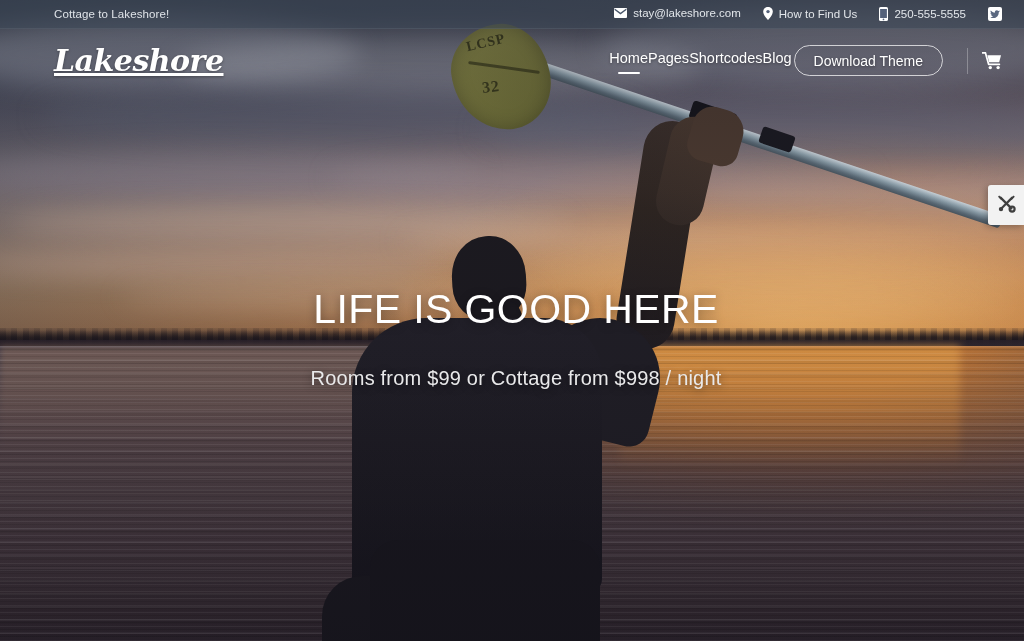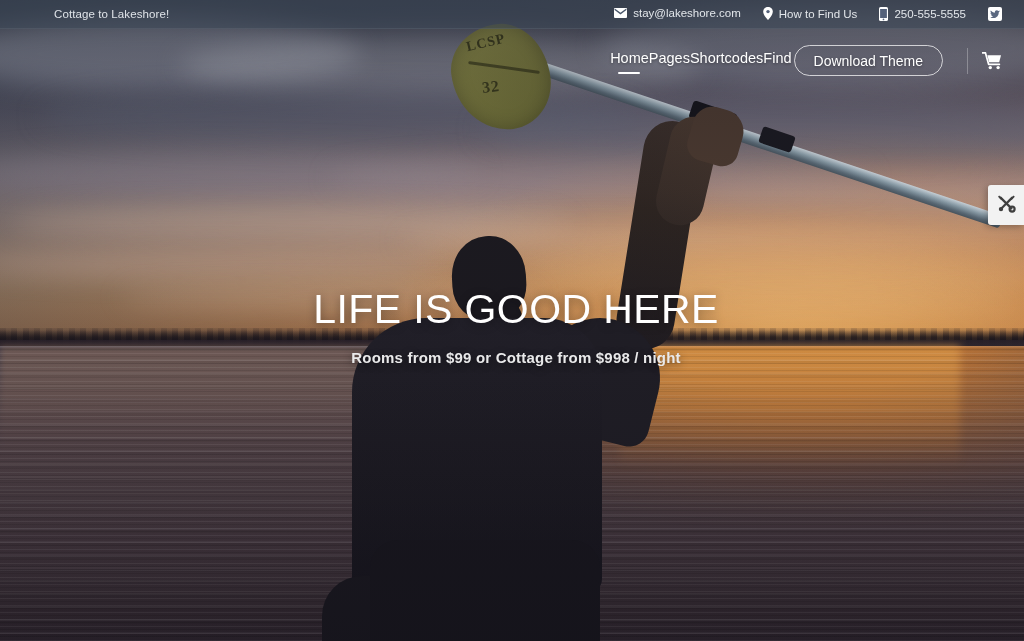--- a/index.html
+++ b/index.html
@@ -296,24 +296,24 @@
   .hero-title {
     margin-top:289px;
     color:#fff;
     font-size:41px;
     font-weight:400;
     letter-spacing:.4px;
     text-shadow:0 2px 10px rgba(0,0,0,.38);
     line-height:1;
   }
   .hero-sub {
-    margin-top:19px;
+    margin-top:37px;
     color:#e9e9ea;
-    font-size:15px;
-    font-weight:700;
+    font-size:20px;
+    font-weight:400;
     letter-spacing:.2px;
     text-shadow:0 2px 8px rgba(0,0,0,.45);
   }
   .btn-cta {
     margin-top:34px;
     display:inline-flex; align-items:center; justify-content:center;
     height:49px; padding:0 36px;
     background:#f97906;
     color:#fff; text-decoration:none;
     font-size:15px; font-weight:700; letter-spacing:.7px;
@@ -435,26 +435,27 @@
           <svg width="10" height="9" viewBox="0 0 10 9">
             <path d="M10 1.1 C9.6 1.3 9.2 1.4 8.8 1.5 C9.2 1.2 9.5 0.8 9.7 0.3 C9.3 0.6 8.8 0.8 8.3 0.9 C7.9 0.5 7.4 0.2 6.8 0.2 C5.7 0.2 4.8 1.1 4.8 2.2 C4.8 2.4 4.8 2.5 4.9 2.7 C3.2 2.6 1.8 1.8 0.8 0.6 C0.6 0.9 0.5 1.2 0.5 1.6 C0.5 2.3 0.9 2.9 1.4 3.2 C1.1 3.2 0.8 3.1 0.5 3 L0.5 3 C0.5 4 1.2 4.8 2.1 5 C1.9 5 1.8 5.1 1.6 5.1 C1.5 5.1 1.3 5 1.2 5 C1.5 5.8 2.2 6.4 3.1 6.4 C2.4 6.9 1.6 7.2 0.7 7.2 C0.5 7.2 0.4 7.2 0.2 7.2 C1.1 7.8 2.1 8.1 3.2 8.1 C6.8 8.1 8.7 5.2 8.7 2.7 C8.7 2.6 8.7 2.5 8.7 2.5 C9.2 2.2 9.6 1.7 10 1.1 Z" fill="#5a6880"></path>
           </svg>
         </span>
       </a>
 
     </div>
   </div>
 
   <div class="header">
+    <a class="logo" href="#">Lakeshore</a>
 
     <nav class="nav">
       <a class="nav-link active" href="#">Home</a>
       <a class="nav-link" href="#">Pages</a>
       <a class="nav-link" href="#">Shortcodes</a>
-      <a class="nav-link" href="#">Find</a>
+      <a class="nav-link" href="#">Blog</a>
       <a class="btn-outline" href="#">Download Theme</a>
 
       <span class="nav-sep"></span>
 
       <a class="cart" href="#">
         <svg width="20" height="18" viewBox="0 0 20 18">
           <path d="M5.4 3.2 L19 3.2 L17.2 10.2 L7.1 10.2 Z" fill="#ffffff"></path>
           <path d="M0.6 0.8 L3.4 0.8 L6.6 12.3 L17.4 12.3" stroke="#ffffff" stroke-width="1.7" fill="none" stroke-linejoin="round" stroke-linecap="round"></path>
           <circle cx="8.3" cy="15.6" r="1.7" fill="#ffffff"></circle>
           <circle cx="16.1" cy="15.6" r="1.7" fill="#ffffff"></circle>

